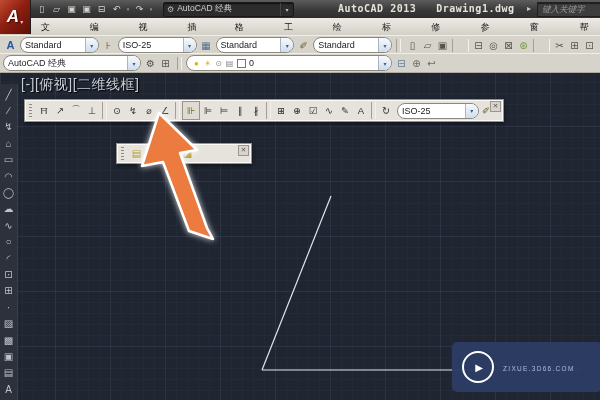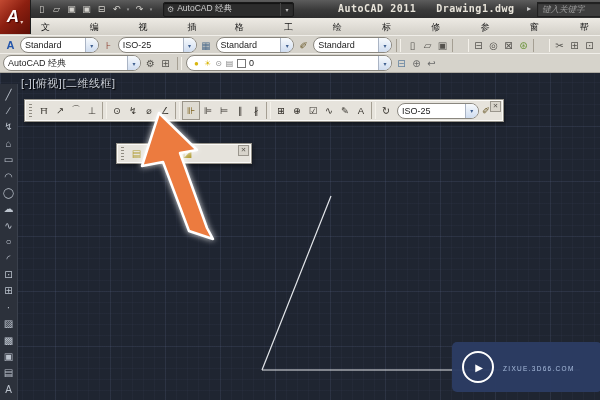--- a/index.html
+++ b/index.html
@@ -61,21 +61,21 @@
   .swatch{width:7px;height:7px;background:#ffffff;border:1px solid #777;margin:0 3px 0 2px;}
   .lname{font-size:9px;}
   
   .canvas{position:absolute;left:0;top:71px;right:0;bottom:0;background-color:#1f2531;
     background-image:
       linear-gradient(rgba(130,150,190,.09) 1px,transparent 1px),
       linear-gradient(90deg,rgba(130,150,190,.09) 1px,transparent 1px),
       linear-gradient(rgba(130,150,190,.045) 1px,transparent 1px),
       linear-gradient(90deg,rgba(130,150,190,.045) 1px,transparent 1px);
     background-size:55px 55px,55px 55px,11px 11px,11px 11px;}
-  .vp-label{position:absolute;left:21px;top:76px;color:#c9ced6;font-size:11px;z-index:7;
+  .vp-label{position:absolute;left:21px;top:76px;color:#c9ced6;font-size:14px;z-index:7;
     text-shadow:1px 1px 1px #000;letter-spacing:.5px;}
   .draw-tb{position:absolute;left:0;top:84px;bottom:0;width:17px;background:#2c313b;
     border-right:1px solid #3a404c;display:flex;flex-direction:column;align-items:center;
     padding-top:2px;z-index:7;}
   .draw-i{height:16.4px;width:15px;display:flex;align-items:center;justify-content:center;
     font-size:10px;color:#bcc3cd;}
   
   .float-tb{position:absolute;background:#e6e3dc;border:1px solid #96938b;
     box-shadow:inset 0 0 0 1px #fbfaf7,1px 2px 4px rgba(0,0,0,.45);
     display:flex;align-items:center;z-index:20;padding:0 10px 0 2px;}
@@ -120,21 +120,21 @@
         <span class="qat-i" data-name="undo-flyout-icon">▾</span>
         <span class="qat-i" data-name="redo-icon">↷</span>
         <span class="qat-i" data-name="redo-flyout-icon">▾</span>
       </div>
     <div class="ws-box" data-name="workspace-selector">
       <span class="gear" data-name="gear-icon">⚙</span>
       <span data-name="workspace-selector-label">AutoCAD 经典</span>
       <span class="dd" data-name="chevron-down-icon">▾</span>
     </div>
     <div class="title-text" data-name="window-title">
-      <span data-name="app-title">AutoCAD 2011</span><span class="doc" data-name="document-title">Drawing1.dwg</span>
+      <span data-name="app-title">AutoCAD 2013</span><span class="doc" data-name="document-title">Drawing1.dwg</span>
     </div>
     <span class="search-arr" data-name="search-arrow-icon">▸</span>
     <div class="search" data-name="search-input">键入关键字</div>
   </div>
 
   <div class="logo" data-name="app-menu-button">
     <span class="logo-a" data-name="autocad-logo-icon">A</span>
     <span class="logo-dd" data-name="chevron-down-icon">▾</span>
   </div>
 

